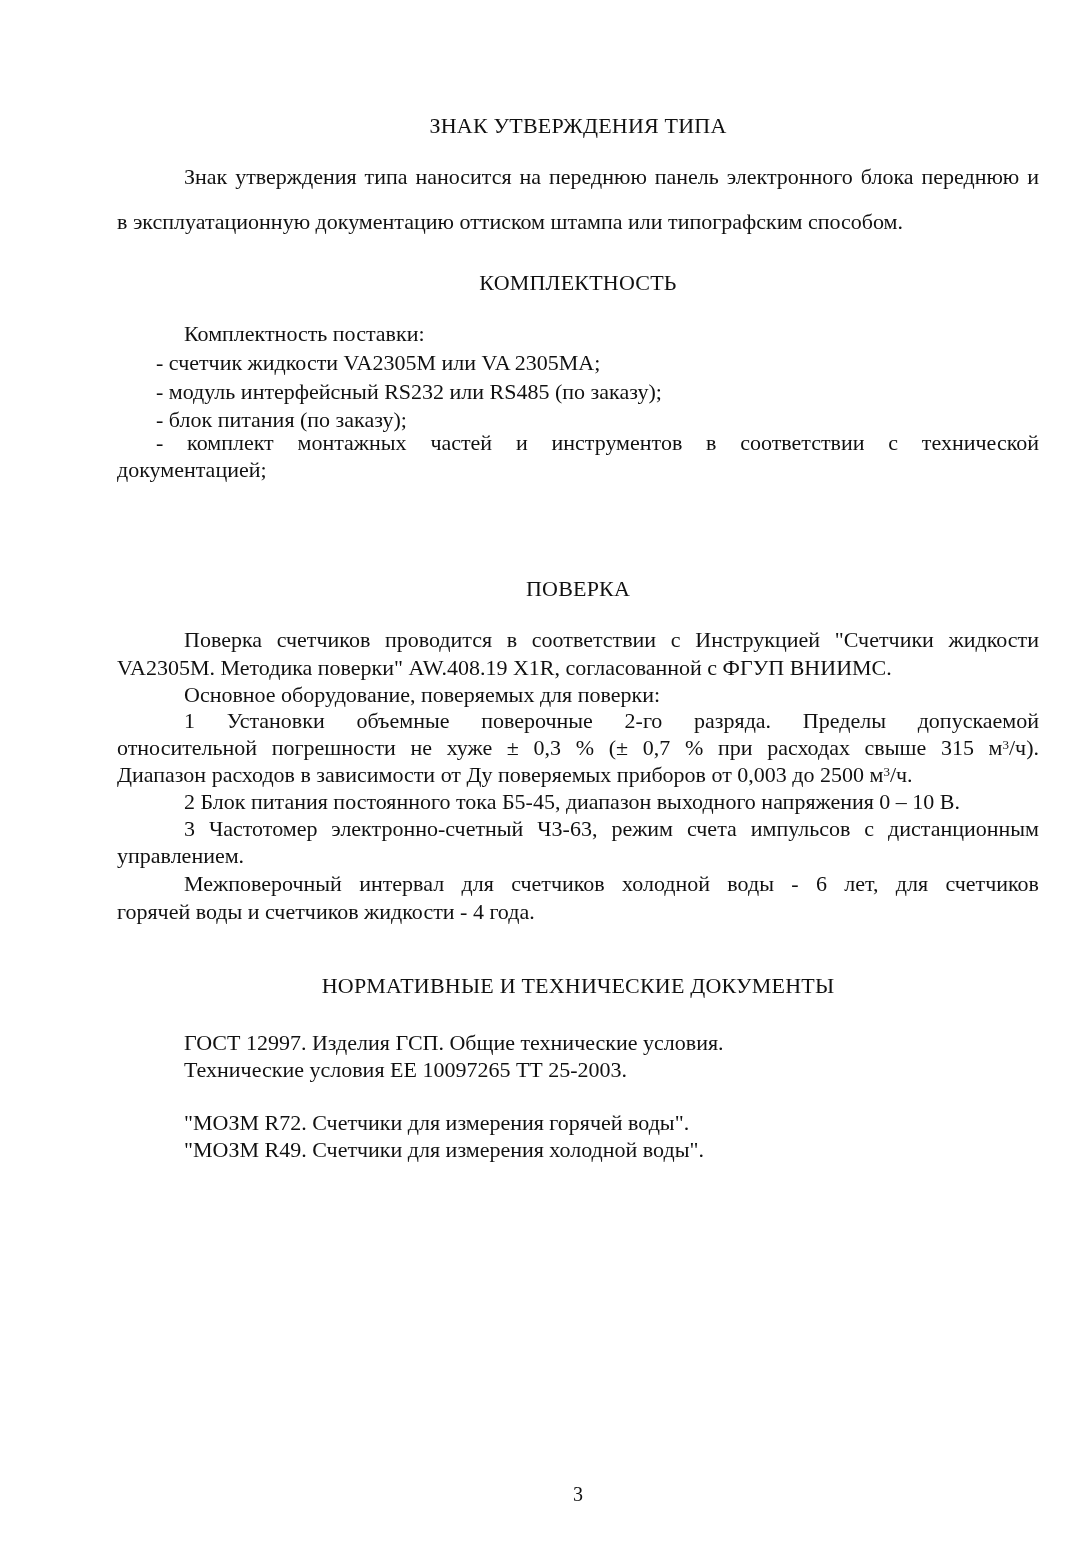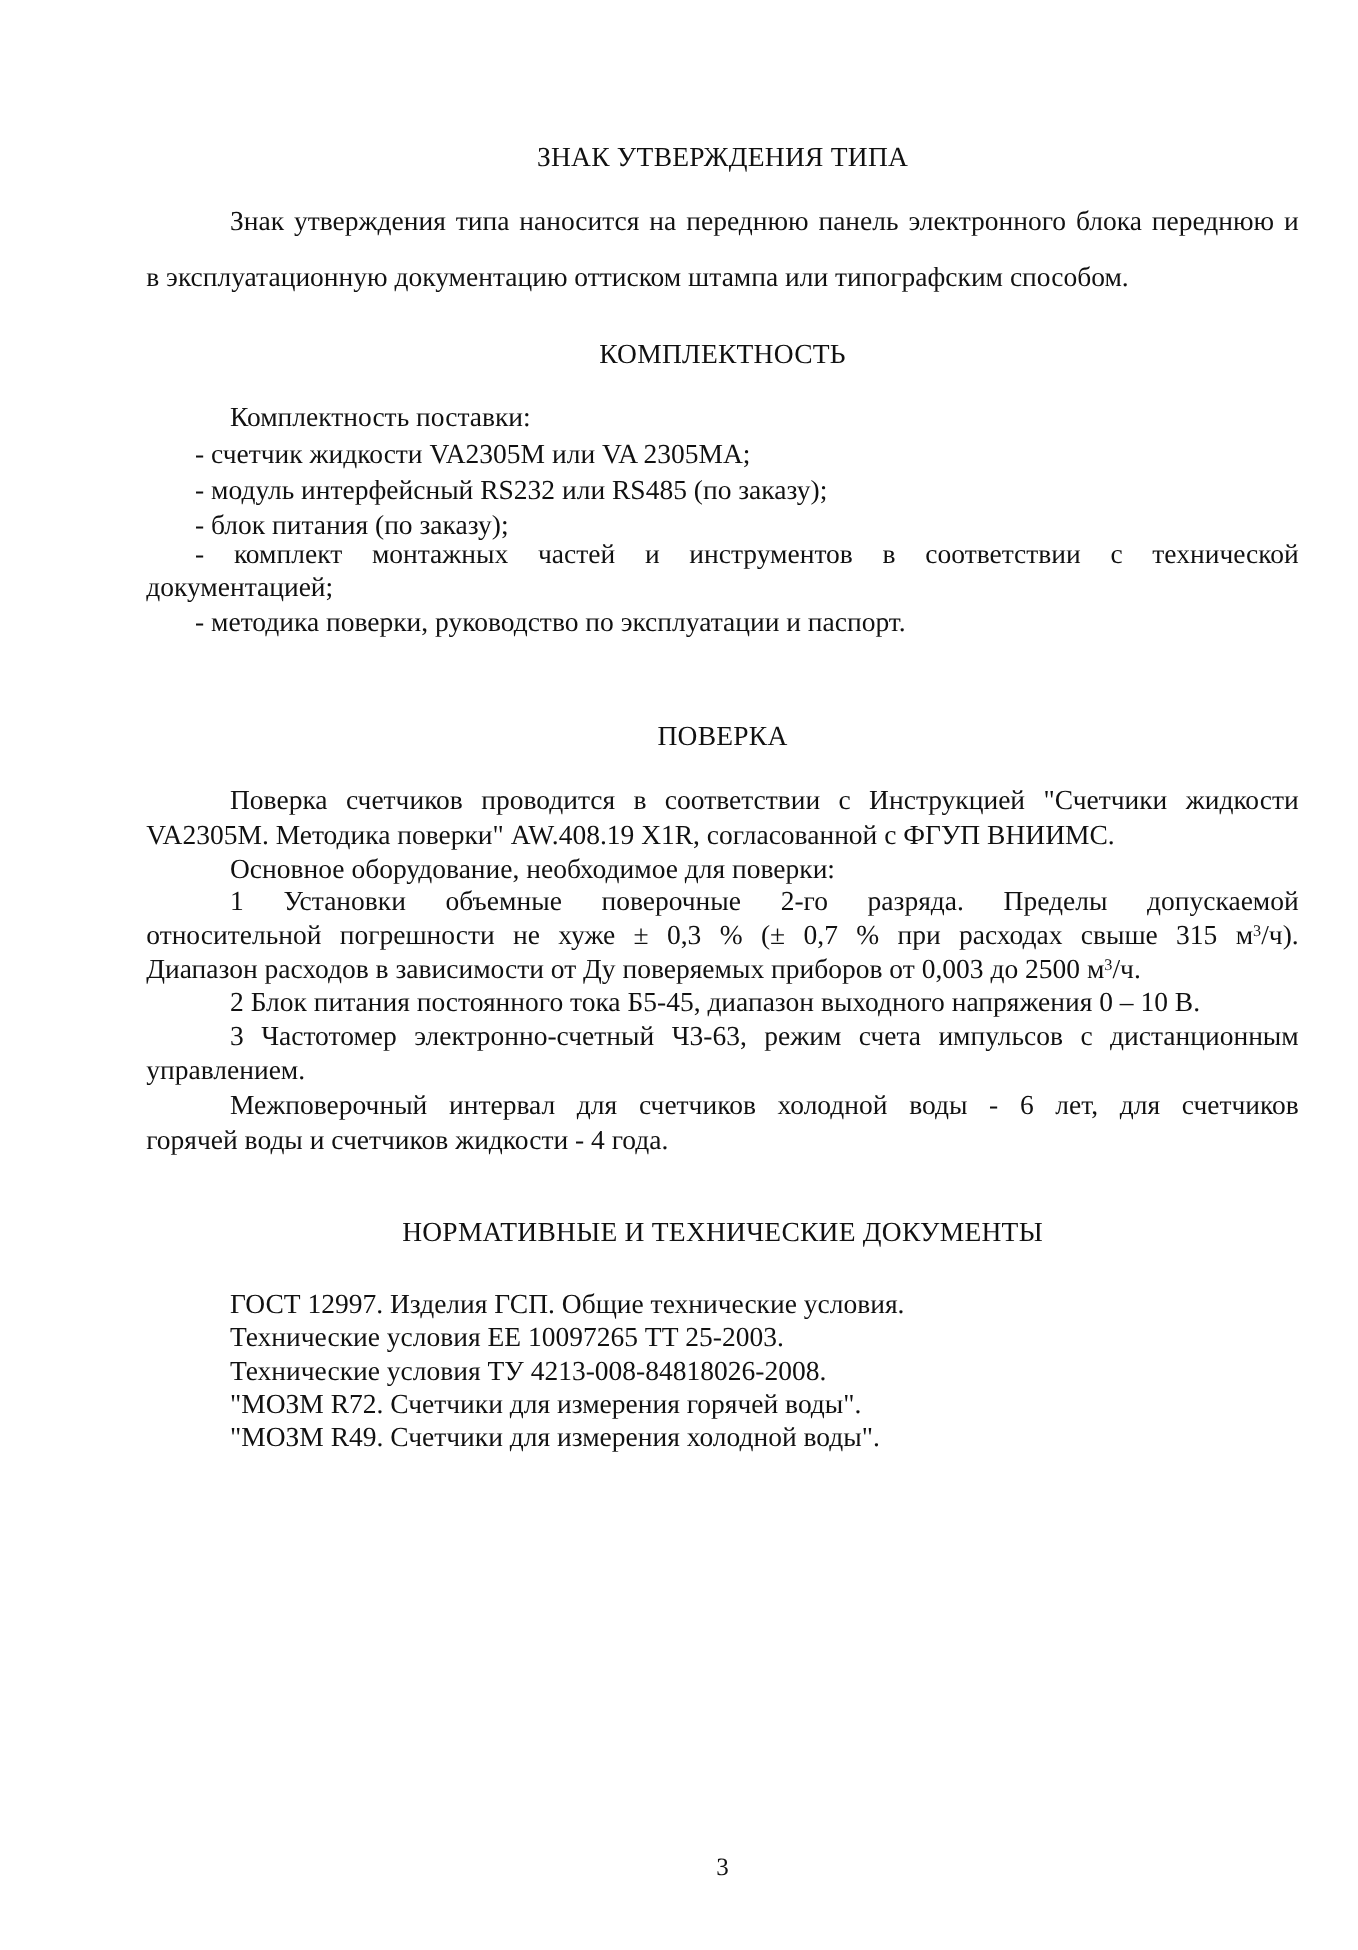--- a/index.html
+++ b/index.html
@@ -31,36 +31,34 @@
   <div class="para justify-line" style="top:162px; left:184px; width:855px;">Знак утверждения типа наносится на переднюю панель электронного блока переднюю и</div>
   <div class="line" style="top:191px; left:117px;margin-top:16px;">в эксплуатационную документацию оттиском штампа или типографским способом.</div>
 
   <div class="heading" style="top:270px;">КОМПЛЕКТНОСТЬ</div>
   <div class="line" style="top:319px; left:184px;">Комплектность поставки:</div>
   <div class="line" style="top:348px; left:156px;">-  счетчик жидкости VA2305M или VA 2305MA;</div>
   <div class="line" style="top:377px; left:156px;">-  модуль интерфейсный RS232 или RS485 (по заказу);</div>
   <div class="line" style="top:405px; left:156px;">-  блок питания (по заказу);</div>
   <div class="para justify-line" style="top:428px; left:156px; width:883px;">- комплект монтажных частей и инструментов в соответствии с технической</div>
   <div class="line" style="top:455px; left:117px;">документацией;</div>
-  <div class="line" style="top:483px; left:156px;">-  методика поверки, руководство по эксплуатации и паспорт.</div>
 
   <div class="heading" style="top:576px;">ПОВЕРКА</div>
   <div class="para justify-line" style="top:625px; left:184px; width:855px;">Поверка счетчиков проводится в соответствии с Инструкцией "Счетчики жидкости</div>
   <div class="line" style="top:653px; left:117px;">VA2305M. Методика поверки" AW.408.19 X1R, согласованной с ФГУП ВНИИМС.</div>
-  <div class="line" style="top:680px; left:184px;">Основное оборудование, необходимое для поверки:</div>
+  <div class="line" style="top:680px; left:184px;">Основное оборудование, поверяемых для поверки:</div>
   <div class="para justify-line" style="top:706px; left:184px; width:855px;">1  Установки объемные поверочные 2-го разряда. Пределы допускаемой</div>
   <div class="para justify-line" style="top:733px; left:117px; width:922px;"><span>относительной погрешности не хуже ± 0,3 % (± 0,7 % при расходах свыше 315 м</span><sup>3</sup><span>/ч).</span></div>
   <div class="line" style="top:760px; left:117px;"><span>Диапазон расходов в зависимости от Ду поверяемых приборов от 0,003 до 2500 м</span><sup>3</sup><span>/ч.</span></div>
   <div class="line" style="top:787px; left:184px;">2 Блок питания постоянного тока Б5-45, диапазон выходного напряжения 0 – 10 В.</div>
   <div class="para justify-line" style="top:814px; left:184px; width:855px;">3 Частотомер электронно-счетный Ч3-63, режим счета импульсов с дистанционным</div>
   <div class="line" style="top:841px; left:117px;">управлением.</div>
   <div class="para justify-line" style="top:869px; left:184px; width:855px;">Межповерочный интервал для счетчиков холодной воды - 6 лет, для счетчиков</div>
   <div class="line" style="top:897px; left:117px;">горячей воды и счетчиков жидкости - 4 года.</div>
 
   <div class="heading" style="top:973px;">НОРМАТИВНЫЕ И ТЕХНИЧЕСКИЕ ДОКУМЕНТЫ</div>
   <div class="line" style="top:1028px; left:184px;">ГОСТ 12997. Изделия ГСП. Общие технические условия.</div>
   <div class="line" style="top:1055px; left:184px;">Технические условия ЕЕ 10097265 ТТ 25-2003.</div>
-  <div class="line" style="top:1082px; left:184px;">Технические условия ТУ 4213-008-84818026-2008.</div>
   <div class="line" style="top:1108px; left:184px;">"МОЗМ R72. Счетчики для измерения горячей воды".</div>
   <div class="line" style="top:1135px; left:184px;">"МОЗМ R49. Счетчики для измерения холодной воды".</div>
 
   <div class="pagenum">3</div>
 </div>
 
 </body></html>

